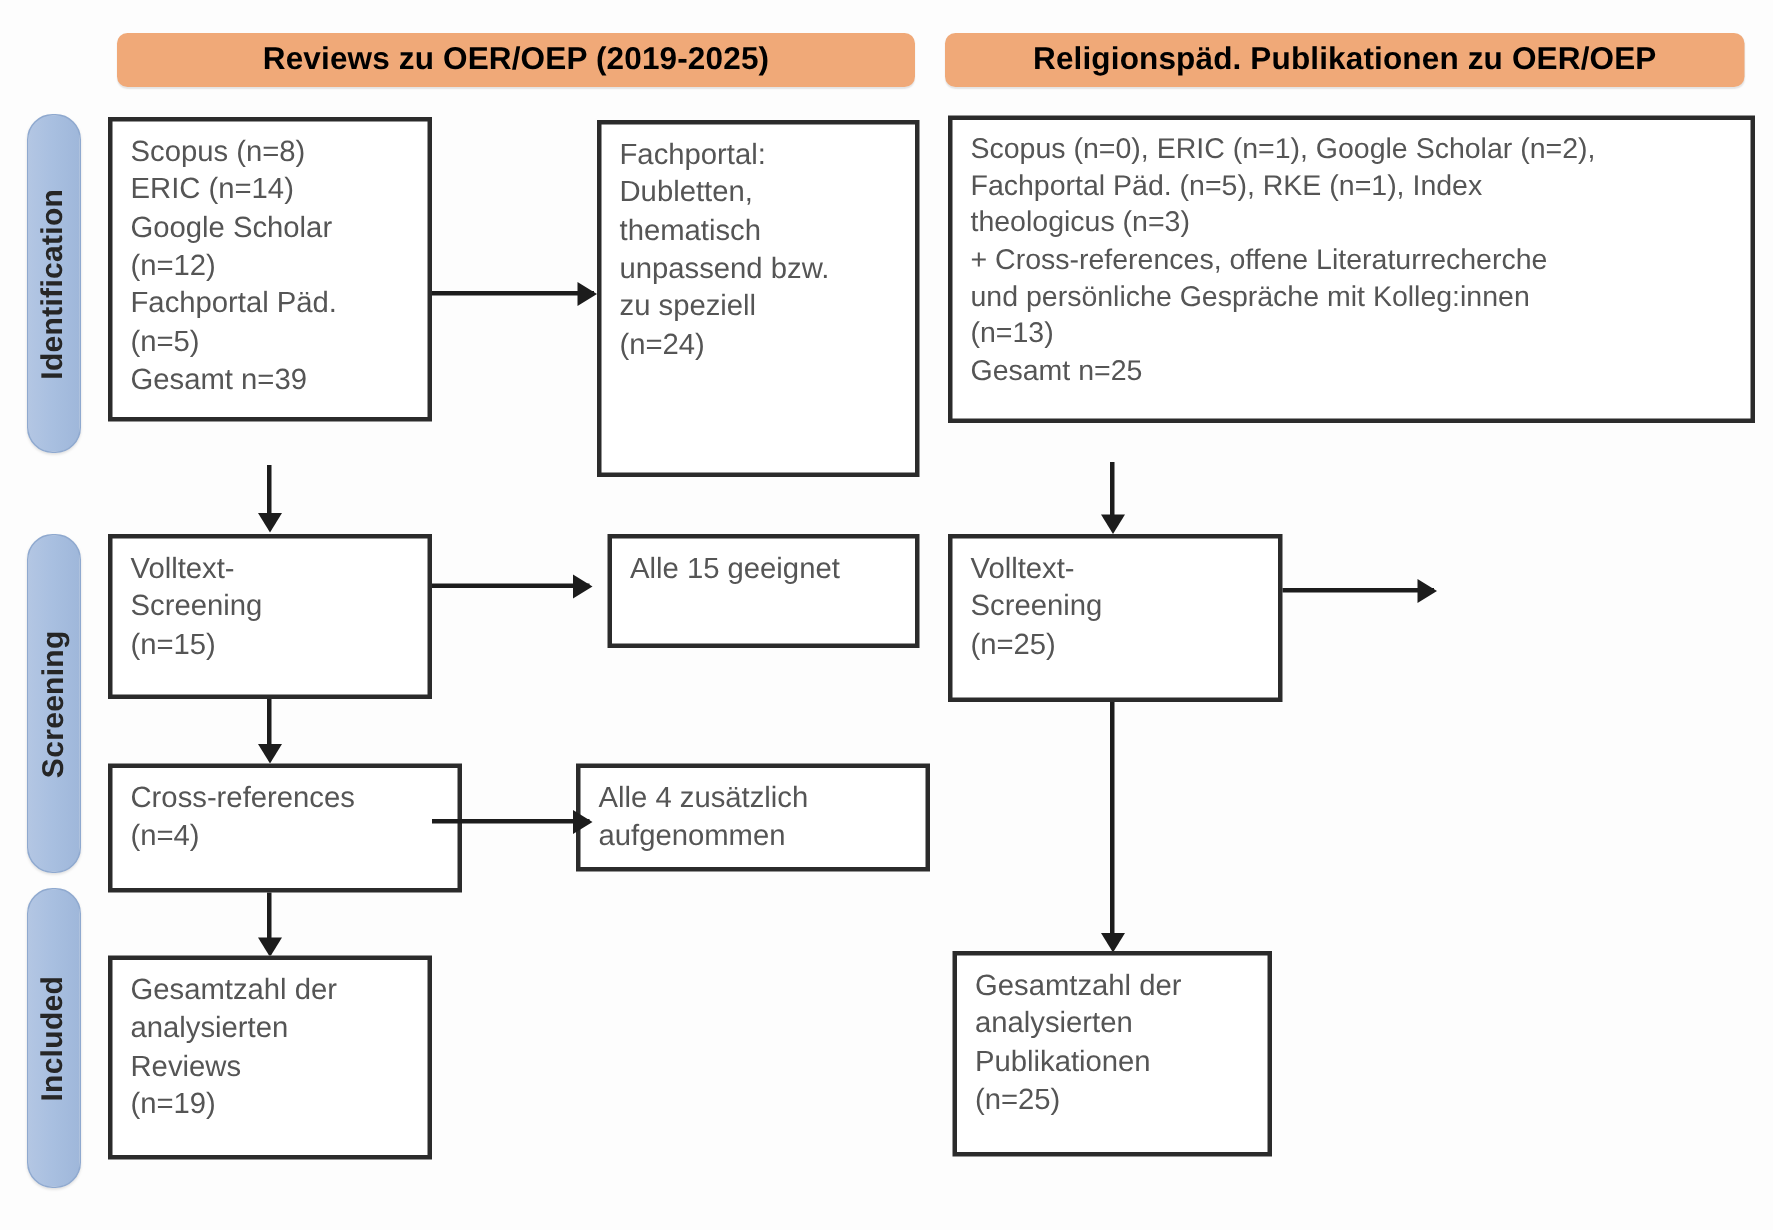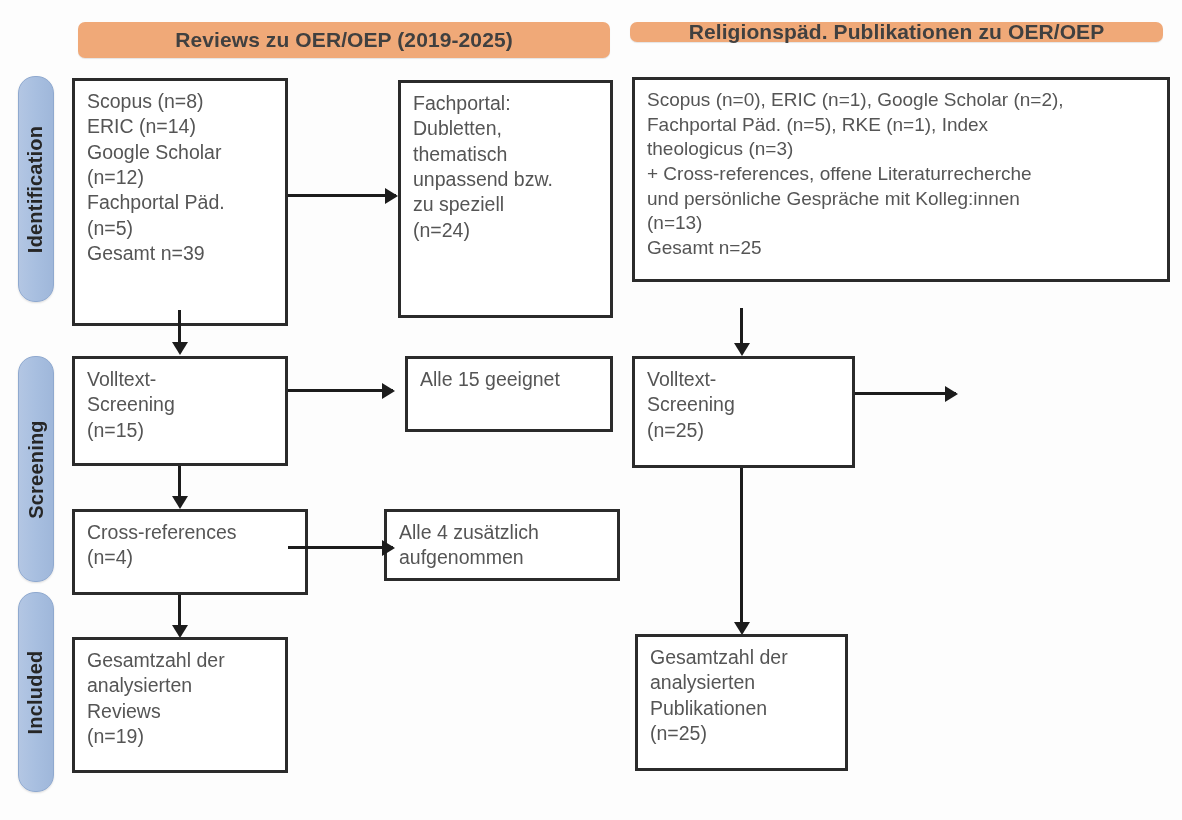--- a/index.html
+++ b/index.html
@@ -14,21 +14,21 @@
     background: #fdfdfd;
     font-family: "Liberation Sans", sans-serif;
     overflow: hidden;
   }
 
   
   .col-header {
     position: absolute;
     background: #f0a978;
     border-radius: 7px;
-    color: #404040;
+    color: #000000;
     font-size: 21px;
     font-weight: bold;
     letter-spacing: .1px;
     display: flex;
     align-items: center;
     justify-content: center;
     box-shadow: 0 1px 1px rgba(0,0,0,.10);
     white-space: nowrap;
   }
 
@@ -92,37 +92,37 @@
 </style>
 </head>
 <body>
 
 <div id="canvas">
 
   <div class="col-header" style="left:78px; top:22px; width:532px; height:36px;">
     <span>Reviews zu OER/OEP (2019-2025)</span>
   </div>
 
-  <div class="col-header" style="left:630px; top:22px; width:533px; height:20px;">
+  <div class="col-header" style="left:630px; top:22px; width:533px; height:36px;">
     <span>Religionspäd. Publikationen zu OER/OEP</span>
   </div>
 
   <div class="stage-pill" style="left:18px; top:76px; height:224px;">
     <span>Identification</span>
   </div>
 
   <div class="stage-pill" style="left:18px; top:356px; height:224px;">
     <span>Screening</span>
   </div>
 
   <div class="stage-pill" style="left:18px; top:592px; height:198px;">
     <span>Included</span>
   </div>
 
-  <div class="box" style="left:72px; top:78px; width:216px; height:248px;">
+  <div class="box" style="left:72px; top:78px; width:216px; height:203px;">
     <span class="ln">Scopus (n=8)</span>
     <span class="ln">ERIC (n=14)</span>
     <span class="ln">Google Scholar</span>
     <span class="ln">(n=12)</span>
     <span class="ln">Fachportal Päd.</span>
     <span class="ln">(n=5)</span>
     <span class="ln">Gesamt n=39</span>
   </div>
 
   <div class="box" style="left:398px; top:80px; width:215px; height:238px;">

